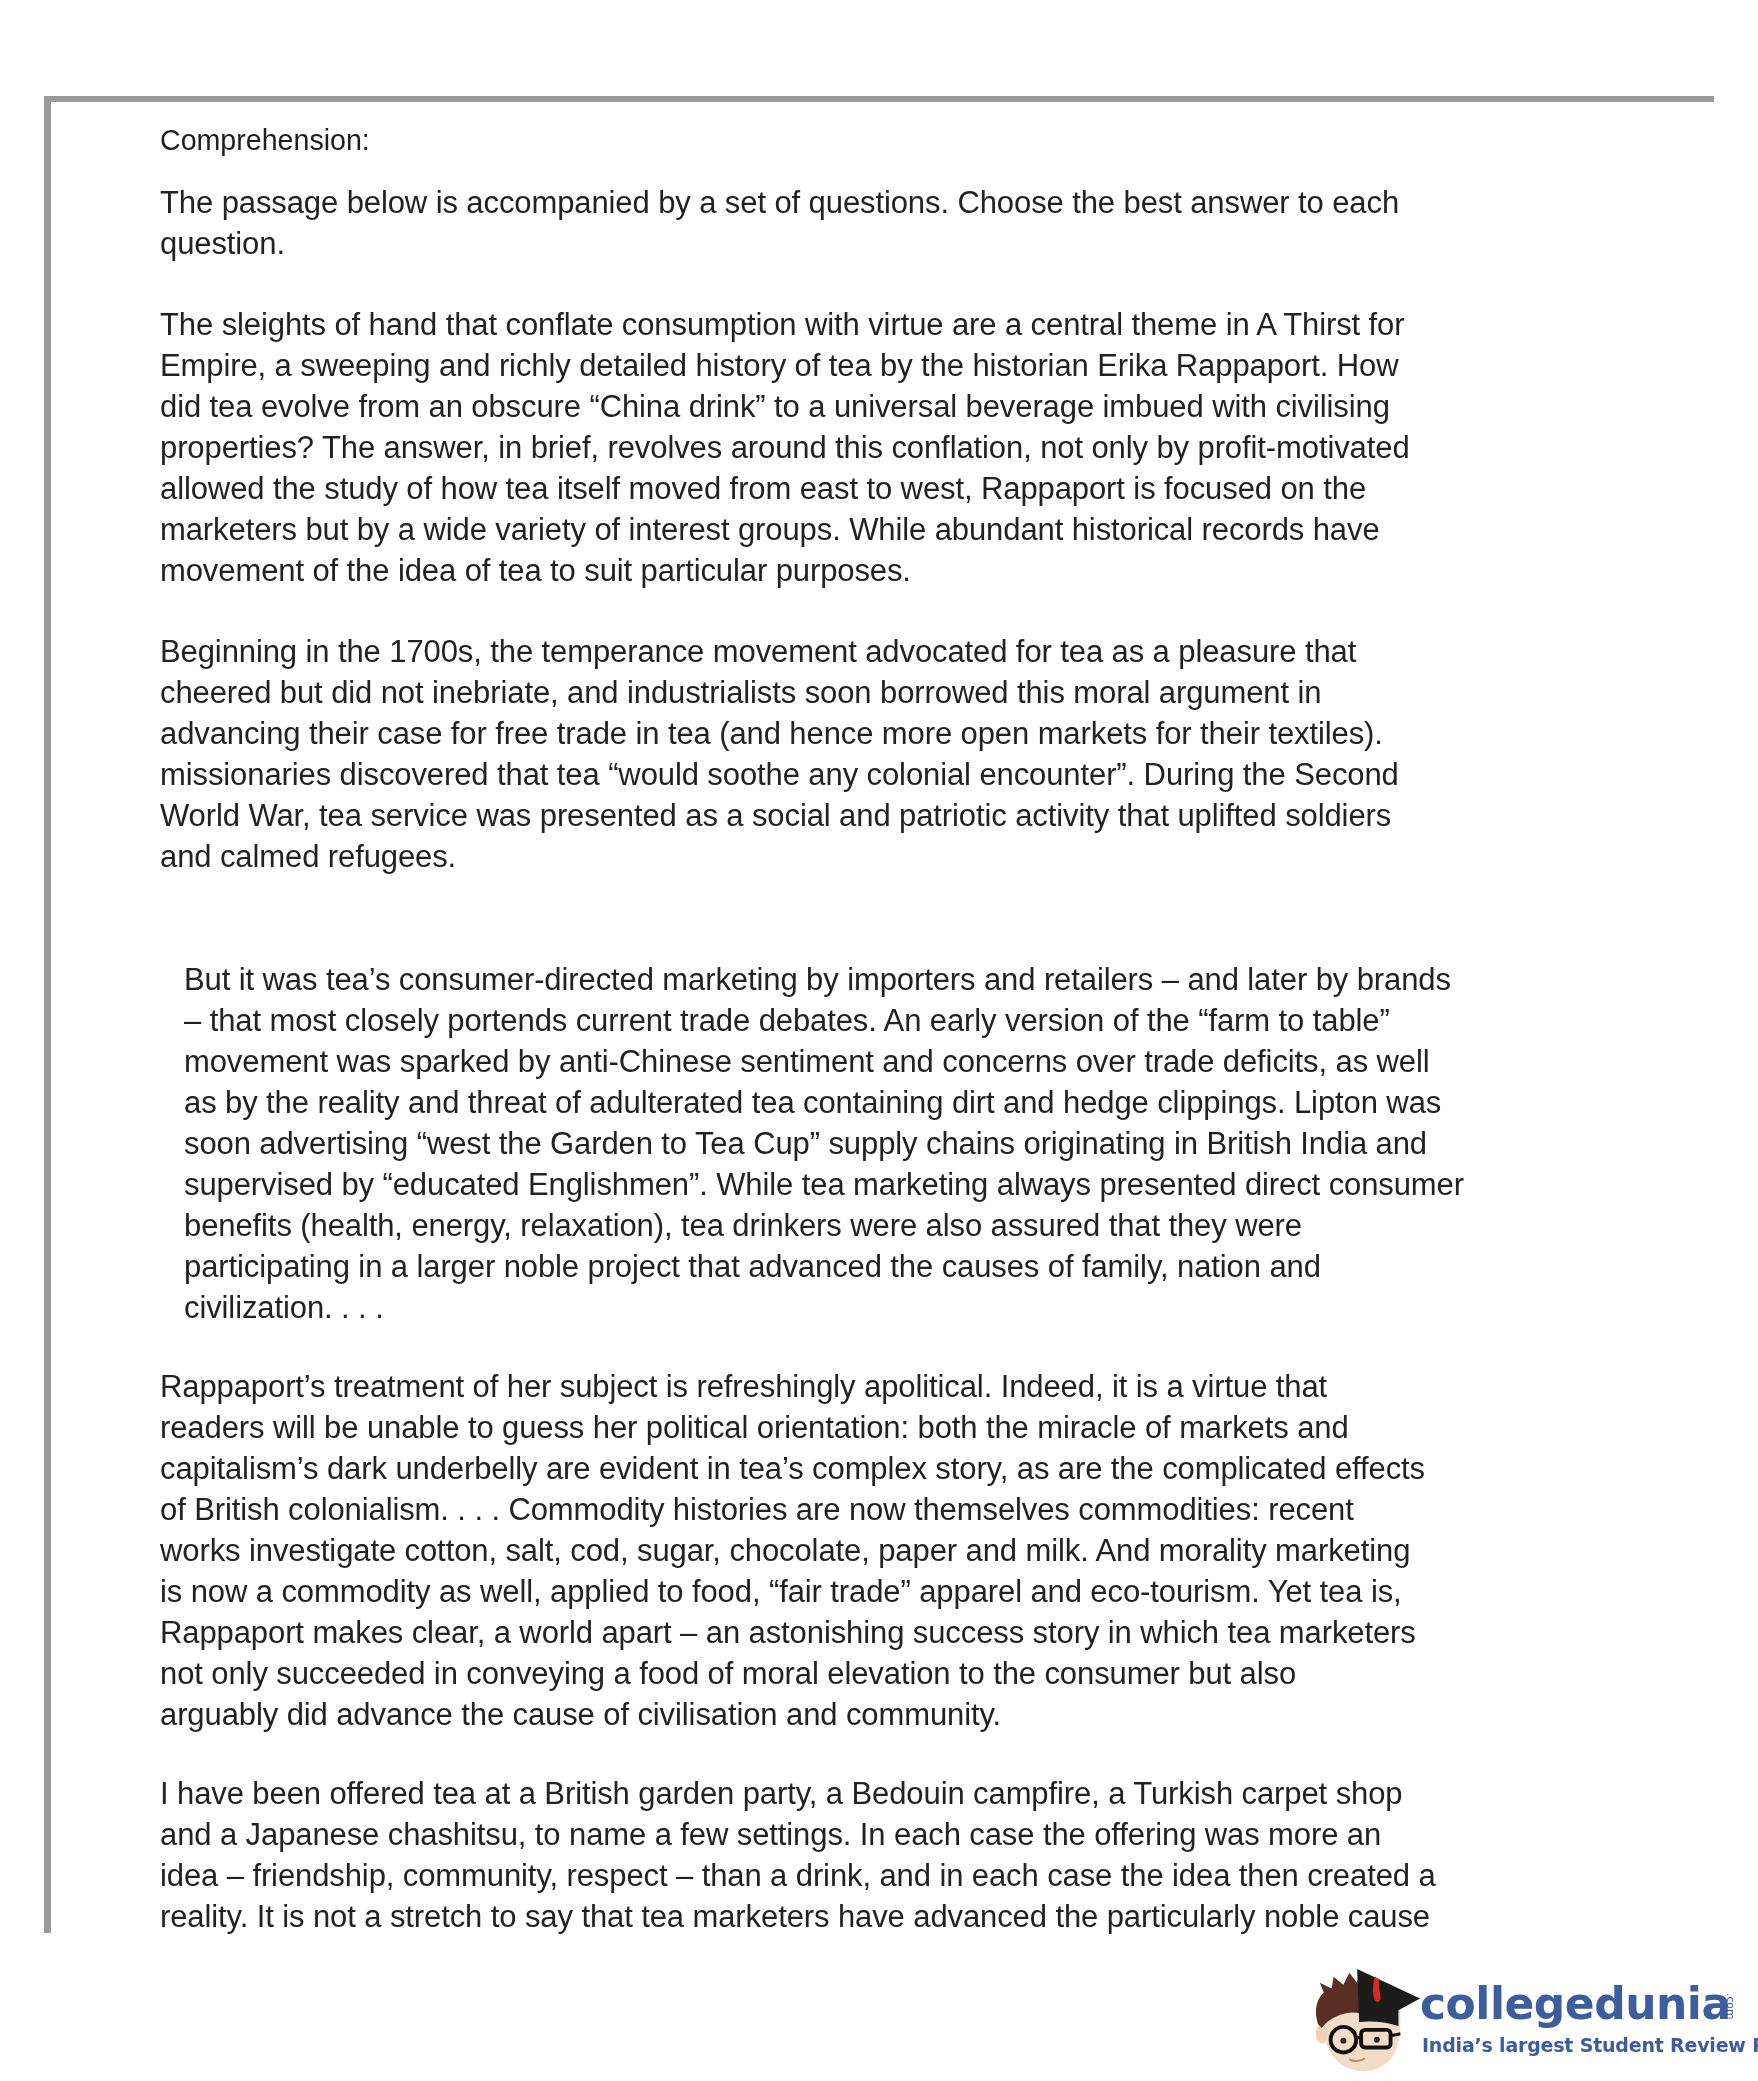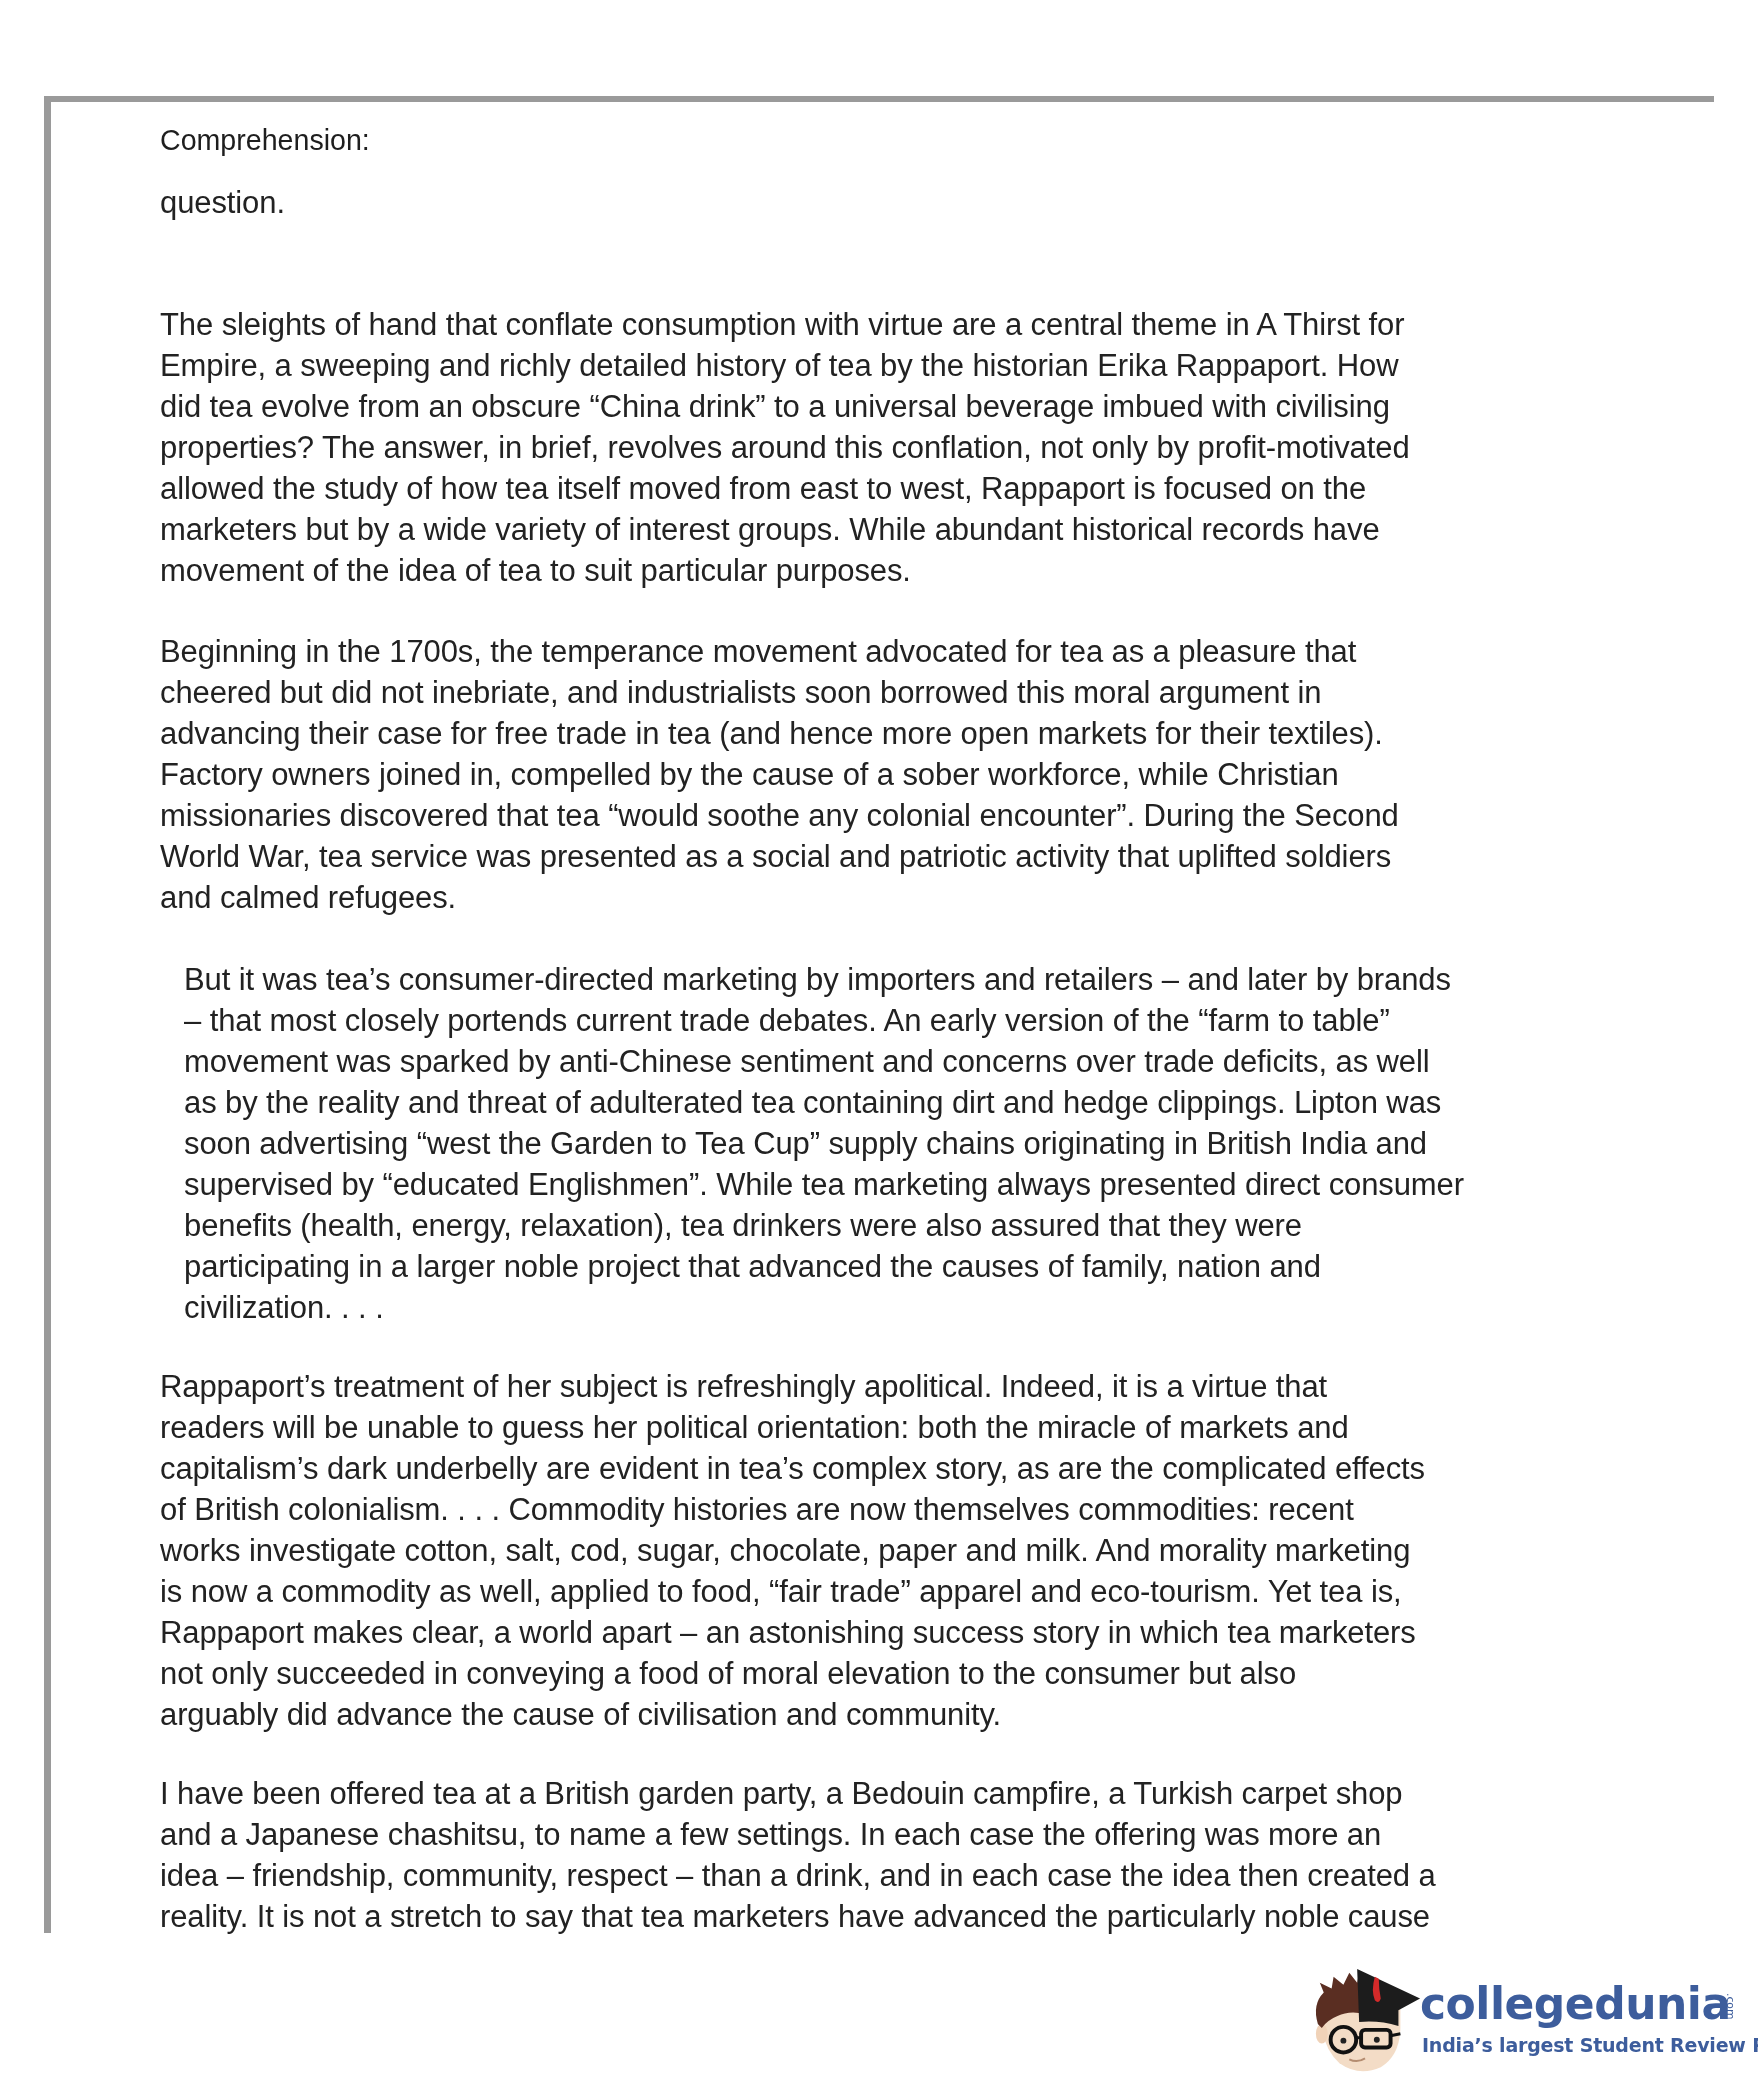--- a/index.html
+++ b/index.html
@@ -28,38 +28,38 @@
 </style>
 </head>
 <body>
 
 <div class="frame-top" style="background: rgb(154, 154, 154);"></div>
 <div class="frame-left" style="background: rgb(154, 154, 154);"></div>
 
 <div class="heading">Comprehension:</div>
 
 <div class="block" id="intro">
+  <span class="ln">The passage below is accompanied by a set of questions. Choose the best answer to each</span>
   <span class="ln">question.</span>
 </div>
 
 <div class="block" id="p1">
   <span class="ln">The sleights of hand that conflate consumption with virtue are a central theme in A Thirst for</span>
   <span class="ln">Empire, a sweeping and richly detailed history of tea by the historian Erika Rappaport. How</span>
   <span class="ln">did tea evolve from an obscure “China drink” to a universal beverage imbued with civilising</span>
   <span class="ln">properties? The answer, in brief, revolves around this conflation, not only by profit-motivated</span>
   <span class="ln">allowed the study of how tea itself moved from east to west, Rappaport is focused on the</span>
   <span class="ln">marketers but by a wide variety of interest groups. While abundant historical records have</span>
   <span class="ln">movement of the idea of tea to suit particular purposes.</span>
 </div>
 
 <div class="block" id="p2">
   <span class="ln">Beginning in the 1700s, the temperance movement advocated for tea as a pleasure that</span>
   <span class="ln">cheered but did not inebriate, and industrialists soon borrowed this moral argument in</span>
   <span class="ln">advancing their case for free trade in tea (and hence more open markets for their textiles).</span>
-  <span class="ln">Factory owners joined in, compelled by the cause of a sober workforce, while Christian</span>
   <span class="ln">missionaries discovered that tea “would soothe any colonial encounter”. During the Second</span>
   <span class="ln">World War, tea service was presented as a social and patriotic activity that uplifted soldiers</span>
   <span class="ln">and calmed refugees.</span>
 </div>
 
 <div class="block" id="p3">
   <span class="ln">But it was tea’s consumer-directed marketing by importers and retailers – and later by brands</span>
   <span class="ln">– that most closely portends current trade debates. An early version of the “farm to table”</span>
   <span class="ln">movement was sparked by anti-Chinese sentiment and concerns over trade deficits, as well</span>
   <span class="ln">as by the reality and threat of adulterated tea containing dirt and hedge clippings. Lipton was</span>

